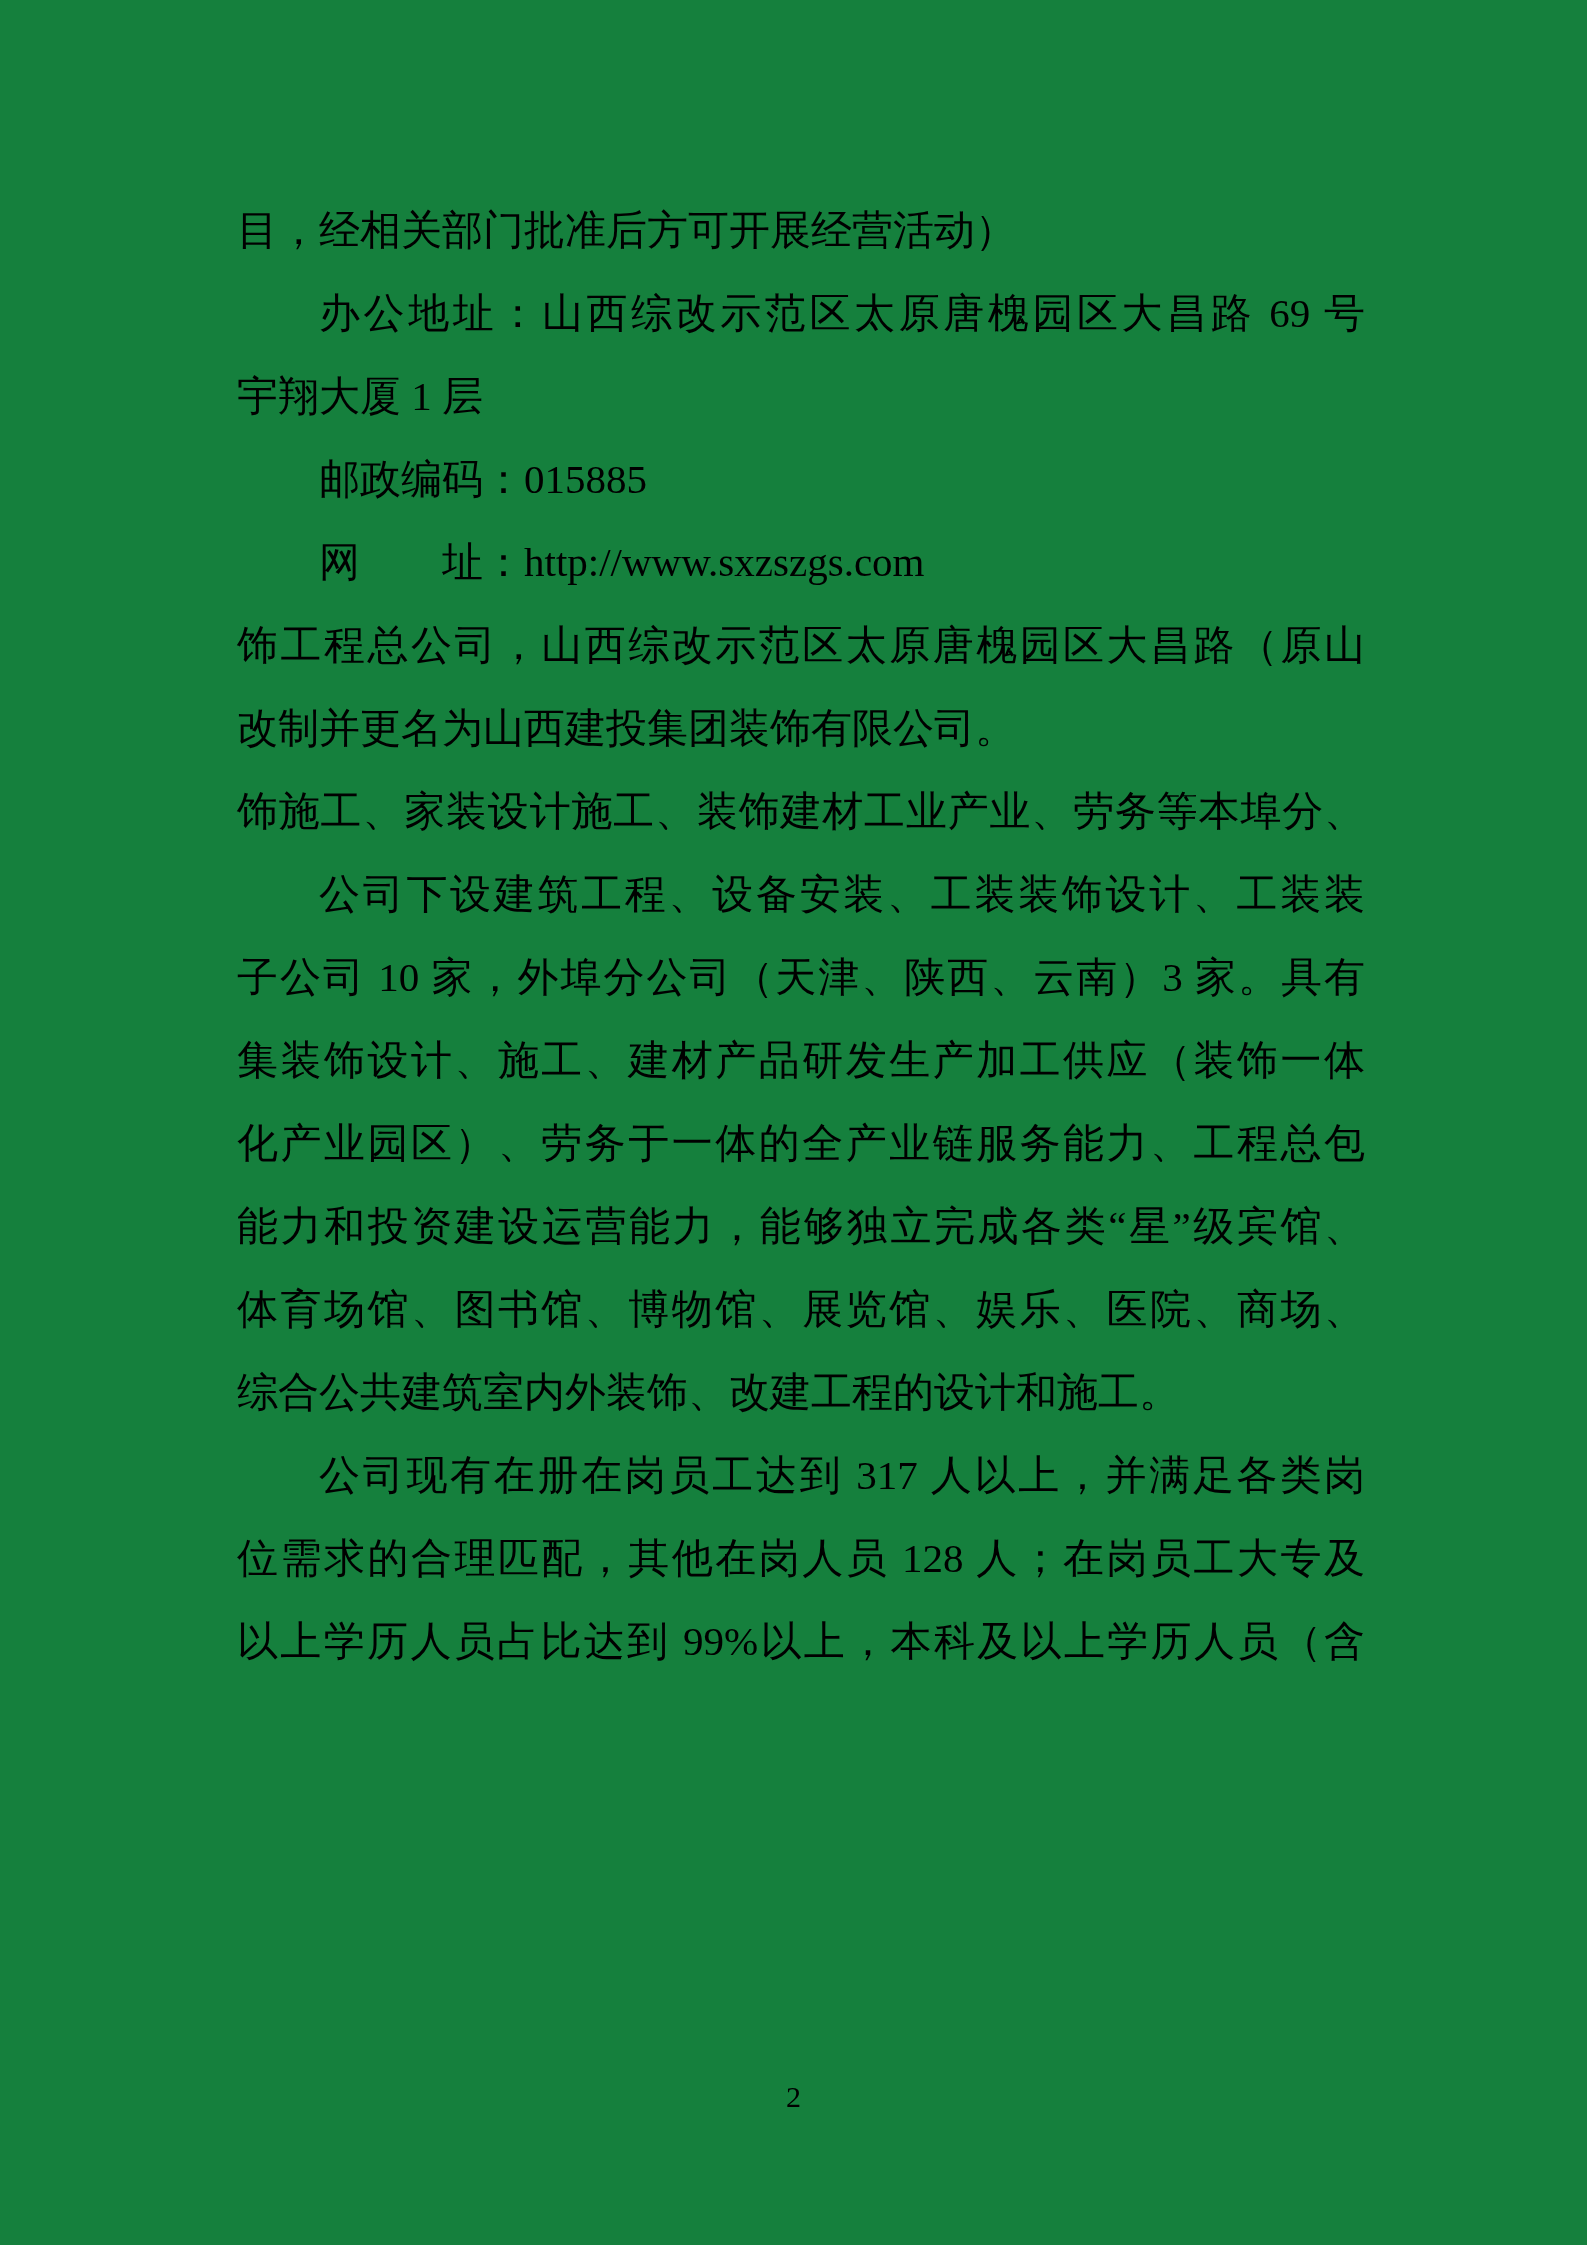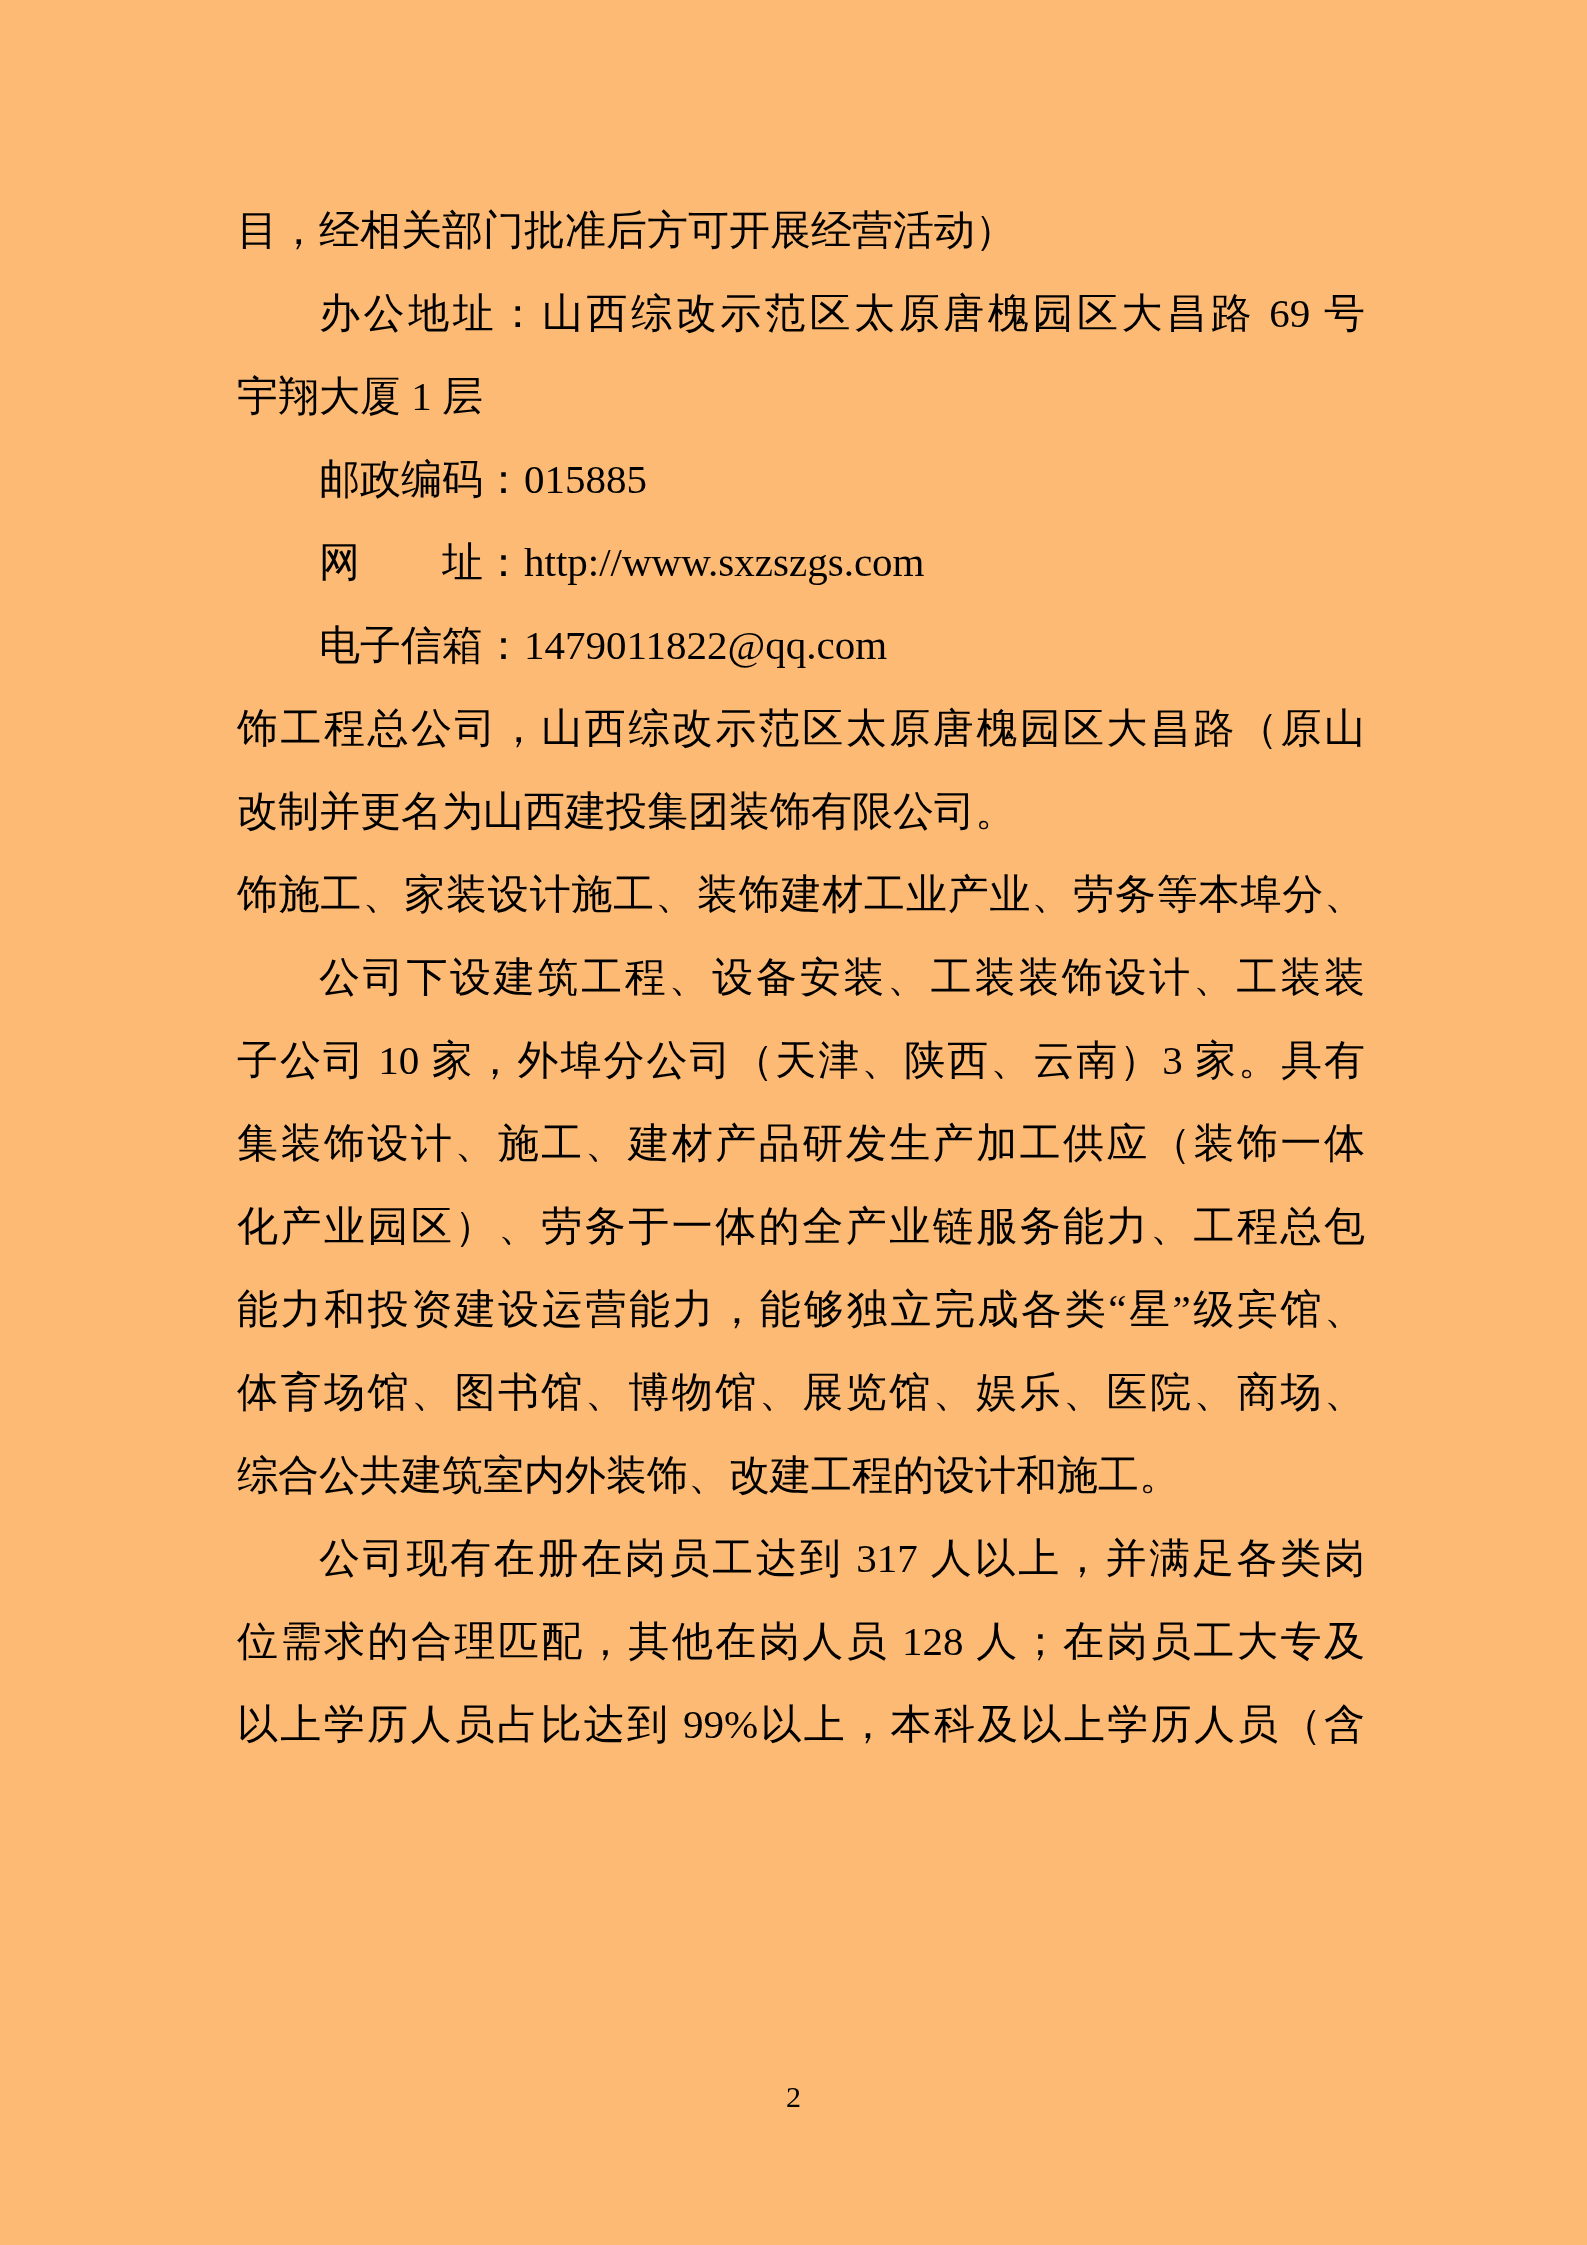--- a/index.html
+++ b/index.html
@@ -1,21 +1,21 @@
 <!DOCTYPE html>
 <html><head>
 <meta charset="utf-8">
 <style>
   * { margin: 0; padding: 0; box-sizing: border-box; }
   html, body { background: #ffffff; }
   .page {
     position: relative;
     width: 1587px;
     height: 2245px;
-    background: #fdba74;
+    background: #15803d;
     color: #000000;
     font-family: "Liberation Serif", "DejaVu Serif", serif;
     overflow: hidden;
   }
   .text-block {
     position: absolute;
     left: 237px;
     top: 189px;
     width: 1128px;
   }
@@ -45,21 +45,20 @@
 </head>
 <body>
 
 <div class="page">
   <div class="text-block">
       <div class="line">目，经相关部门批准后方可开展经营活动）</div>
       <div class="line stretch" style="text-indent: 2em;">办公地址：山西综改示范区太原唐槐园区大昌路 69 号</div>
       <div class="line">宇翔大厦 1 层</div>
       <div class="line" style="text-indent: 2em;">邮政编码：015885</div>
       <div class="line" style="text-indent: 2em;">网　　址：http://www.sxzszgs.com</div>
-      <div class="line" style="text-indent: 2em;">电子信箱：1479011822@qq.com</div>
       <div class="line stretch">饰工程总公司，山西综改示范区太原唐槐园区大昌路（原山</div>
       <div class="line">改制并更名为山西建投集团装饰有限公司。</div>
       <div class="line stretch">饰施工、家装设计施工、装饰建材工业产业、劳务等本埠分、</div>
       <div class="line stretch" style="text-indent: 2em;">公司下设建筑工程、设备安装、工装装饰设计、工装装</div>
       <div class="line stretch">子公司 10 家，外埠分公司（天津、陕西、云南）3 家。具有</div>
       <div class="line stretch">集装饰设计、施工、建材产品研发生产加工供应（装饰一体</div>
       <div class="line stretch">化产业园区）、劳务于一体的全产业链服务能力、工程总包</div>
       <div class="line stretch">能力和投资建设运营能力，能够独立完成各类“星”级宾馆、</div>
       <div class="line stretch">体育场馆、图书馆、博物馆、展览馆、娱乐、医院、商场、</div>
       <div class="line">综合公共建筑室内外装饰、改建工程的设计和施工。</div>

